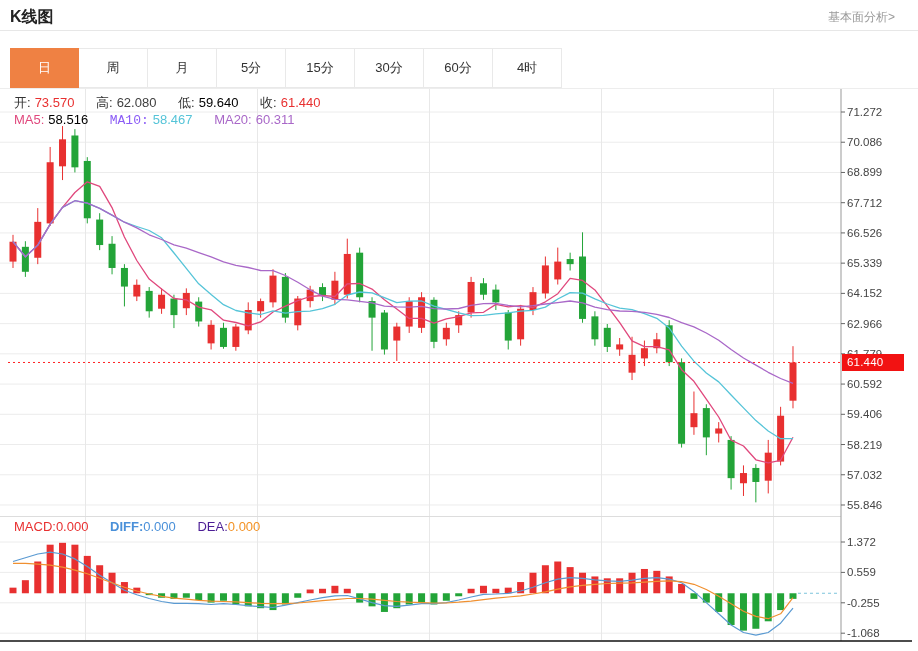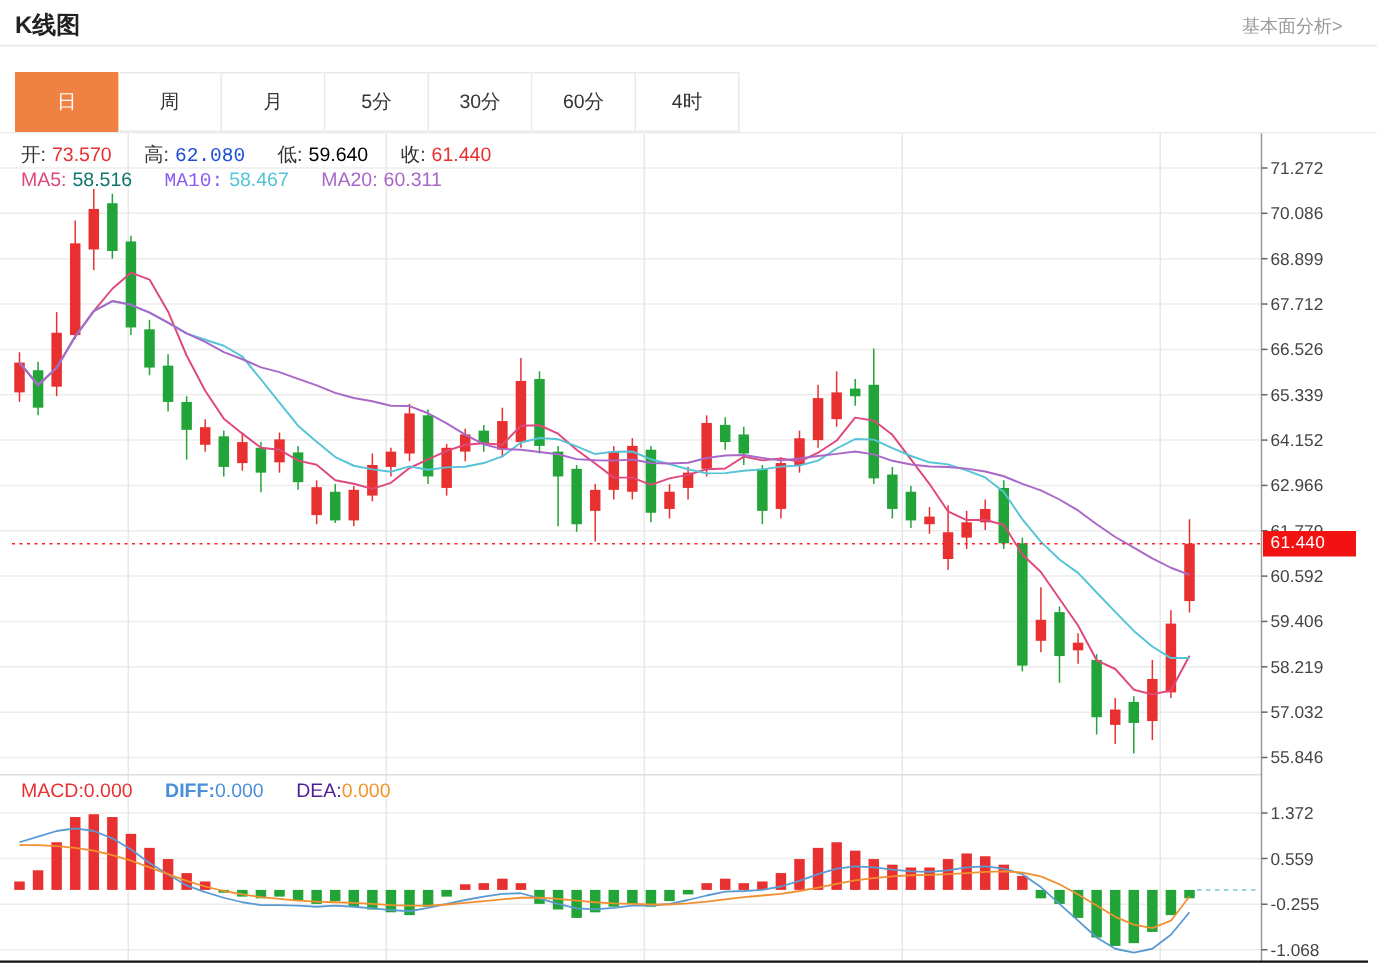--- a/index.html
+++ b/index.html
@@ -36,20 +36,21 @@
 
   <div class="hdr-title">K线图</div>
   <a class="hdr-link">基本面分析&gt;</a>
   <div class="hdr-rule"></div>
 
   <div class="tabbar" id="tabbar">
       <div class="tab active">日</div>
       <div class="tab">周</div>
       <div class="tab">月</div>
       <div class="tab">5分</div>
+      <div class="tab">15分</div>
       <div class="tab">30分</div>
       <div class="tab">60分</div>
       <div class="tab">4时</div>
     </div>
   <div class="tab-rule"></div>
 
   <svg class="chart" id="chart-svg" width="918" height="651" viewBox="0 0 918 651">
       <line x1="0" y1="112" x2="841" y2="112" stroke="#ececec" stroke-width="1"></line>
       <line x1="0" y1="142.23" x2="841" y2="142.23" stroke="#ececec" stroke-width="1"></line>
       <line x1="0" y1="172.46" x2="841" y2="172.46" stroke="#ececec" stroke-width="1"></line>
@@ -308,27 +309,27 @@
       <line x1="841" y1="572.4" x2="845" y2="572.4" stroke="#666" stroke-width="1"></line>
       <text x="847" y="576.4" font-size="11.5" font-family="&quot;Liberation Sans&quot;,sans-serif" fill="#444">0.559</text>
       <line x1="841" y1="602.8" x2="845" y2="602.8" stroke="#666" stroke-width="1"></line>
       <text x="847" y="606.8" font-size="11.5" font-family="&quot;Liberation Sans&quot;,sans-serif" fill="#444">-0.255</text>
       <line x1="841" y1="633.2" x2="845" y2="633.2" stroke="#666" stroke-width="1"></line>
       <text x="847" y="637.2" font-size="11.5" font-family="&quot;Liberation Sans&quot;,sans-serif" fill="#444">-1.068</text>
     </svg>
 
   <div class="legend" style="top:94px; left:14px;">
     <span class="lg-lab">开:</span><span class="lg-val" style="color: rgb(232, 48, 48);">73.570</span><span class="gap"></span>
-    <span class="lg-lab">高:</span><span class="lg-val" style="color: #1d4ed8; font-family: Liberation Mono, monospace;">62.080</span><span class="gap"></span>
+    <span class="lg-lab">高:</span><span class="lg-val" style="color: #404040;">62.080</span><span class="gap"></span>
     <span class="lg-lab">低:</span><span class="lg-val" style="color: #000000;">59.640</span><span class="gap"></span>
     <span class="lg-lab">收:</span><span class="lg-val" style="color: rgb(232, 48, 48);">61.440</span>
   </div>
 
   <div class="legend" style="top:112px; left:14px;">
-    <span class="ma5c" style="color: rgb(224, 72, 125);">MA5:</span><span class="ma5c" style="color: #0f766e;">58.516</span><span class="gap"></span>
+    <span class="ma5c" style="color: rgb(224, 72, 125);">MA5:</span><span class="ma5c" style="color: #000000;">58.516</span><span class="gap"></span>
     <span class="ma10c" style="color: #8b5cf6; font-family: Liberation Mono, monospace;">MA10:</span><span class="ma10c" style="color: rgb(85, 196, 216);">58.467</span><span class="gap"></span>
     <span class="ma20c" style="color: rgb(169, 104, 200);">MA20:</span><span class="ma20c" style="color: rgb(169, 104, 200); text-align: right;">60.311</span>
   </div>
 
   <div class="legend" style="top:519px; left:14px;">
     <span class="macdc" style="color: rgb(232, 48, 48);">MACD:</span><span class="macdc" style="margin-left: -4px; color: rgb(232, 48, 48);">0.000</span><span class="gap"></span>
     <span class="diffc" style="color: rgb(74, 144, 217); font-weight: bold;">DIFF:</span><span class="diffc" style="margin-left: -4px; color: rgb(74, 144, 217);">0.000</span><span class="gap"></span>
     <span class="deac" style="color: #4c1d95;">DEA:</span><span class="deac" style="margin-left: -4px; color: rgb(243, 147, 38);">0.000</span>
   </div>
 

